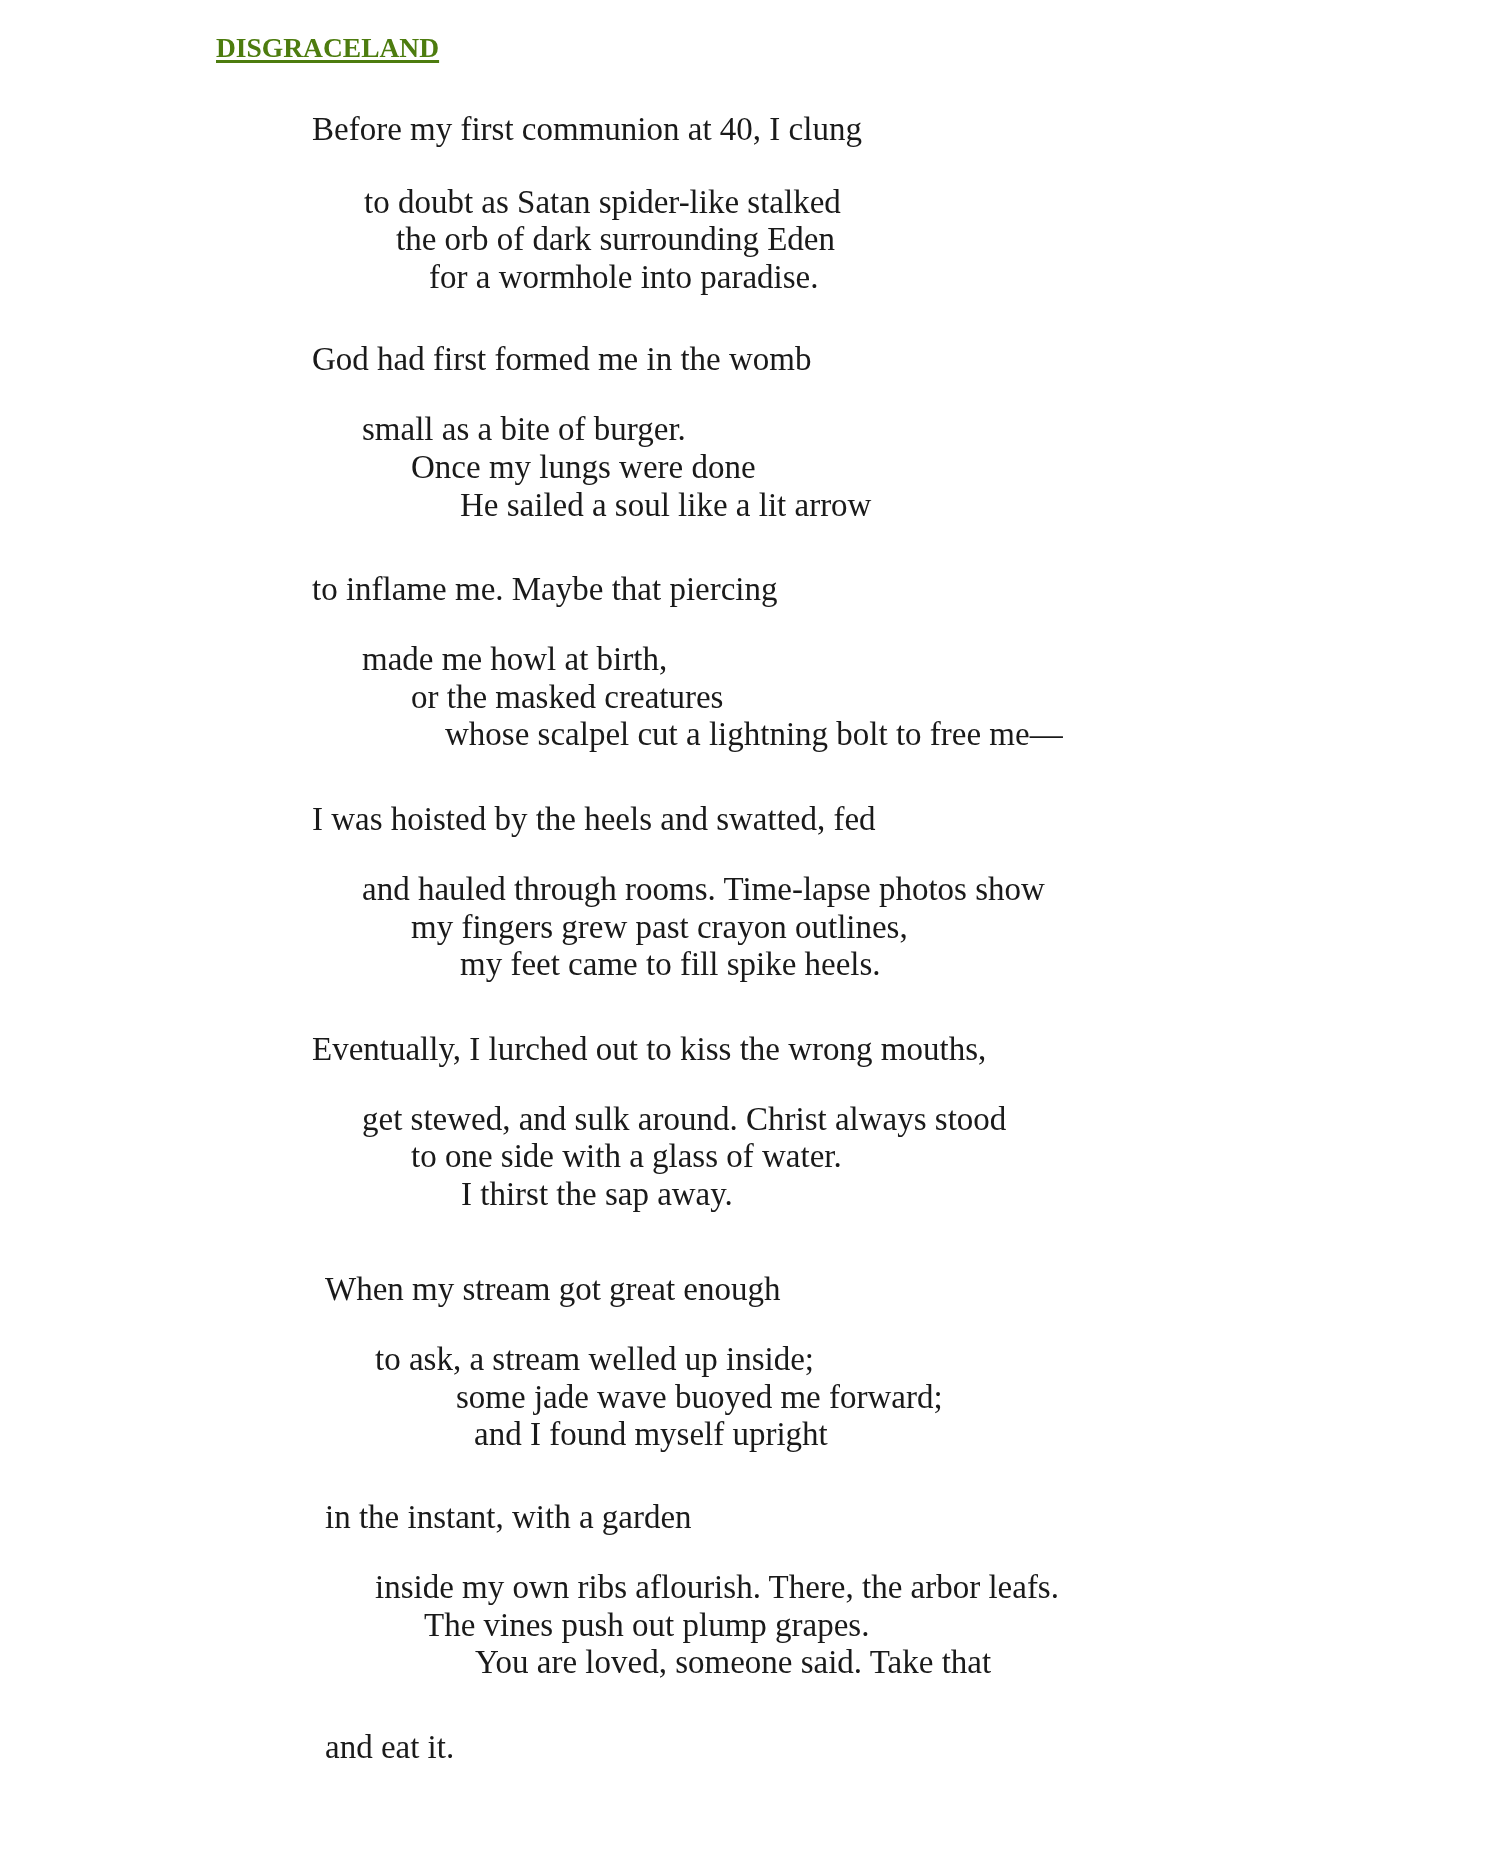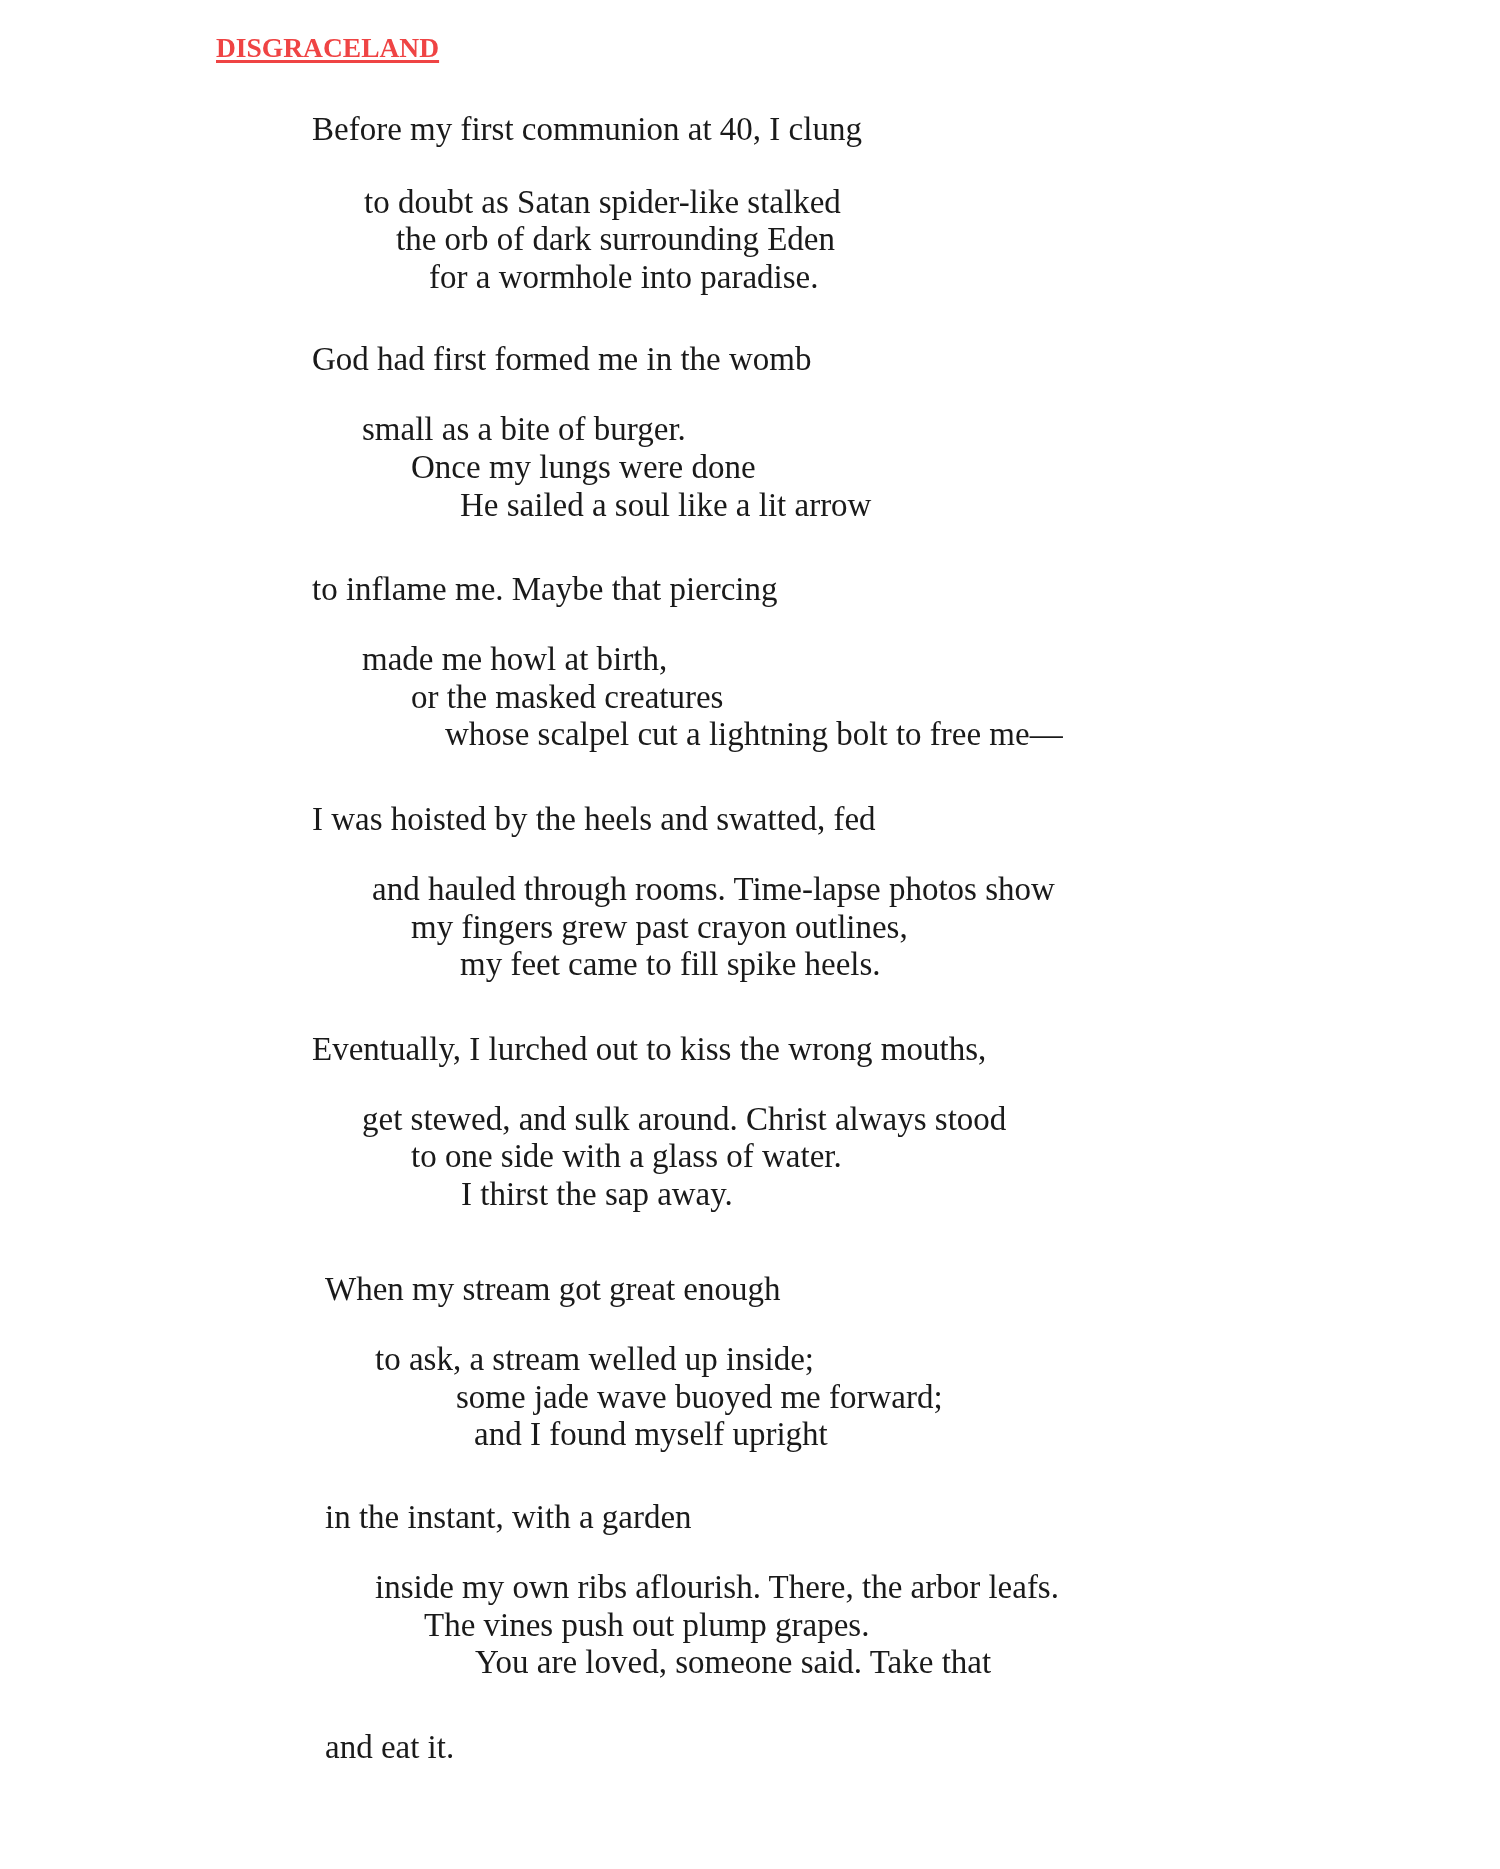--- a/index.html
+++ b/index.html
@@ -16,21 +16,21 @@
     color: #1a1a1a;
   }
   .title {
     position: absolute;
     left: 216px;
     top: 32px;
     font-family: "Liberation Serif", "DejaVu Serif", serif;
     font-weight: bold;
     font-size: 27.5px;
     line-height: 31px;
-    color: #ef4444;
+    color: #4d7c0f;
     text-decoration: underline;
     text-decoration-thickness: 3px;
     text-underline-offset: 3px;
     white-space: nowrap;
     cursor: pointer;
   }
   .poem {
     position: absolute;
     left: 12px;
     top: 0;
@@ -61,21 +61,21 @@
   <div class="line" style="left:350px; top:410px;">small as a bite of burger.</div>
   <div class="line" style="left:399px; top:448px;">Once my lungs were done</div>
   <div class="line" style="left:448px; top:486px;">He sailed a soul like a lit arrow</div>
 
   <div class="line" style="left:300px; top:570px;">to inflame me. Maybe that piercing</div>
   <div class="line" style="left:350px; top:640px;">made me howl at birth,</div>
   <div class="line" style="left:399px; top:678px;">or the masked creatures</div>
   <div class="line" style="left:433px; top:715px;">whose scalpel cut a lightning bolt to free me—</div>
 
   <div class="line" style="left:300px; top:800px;">I was hoisted by the heels and swatted, fed</div>
-  <div class="line" style="left:350px; top:870px;margin-left:10px;">and hauled through rooms. Time-lapse photos show</div>
+  <div class="line" style="left:350px; top:870px;">and hauled through rooms. Time-lapse photos show</div>
   <div class="line" style="left:399px; top:908px;">my fingers grew past crayon outlines,</div>
   <div class="line" style="left:448px; top:945px;">my feet came to fill spike heels.</div>
 
   <div class="line" style="left:300px; top:1030px;">Eventually, I lurched out to kiss the wrong mouths,</div>
   <div class="line" style="left:350px; top:1100px;text-align:center;">get stewed, and sulk around. Christ always stood</div>
   <div class="line" style="left:399px; top:1137px;">to one side with a glass of water.</div>
   <div class="line" style="left:449px; top:1175px;">I thirst the sap away.</div>
 
   <div class="line" style="left:313px; top:1270px;">When my stream got great enough</div>
   <div class="line" style="left:363px; top:1340px;">to ask, a stream welled up inside;</div>

